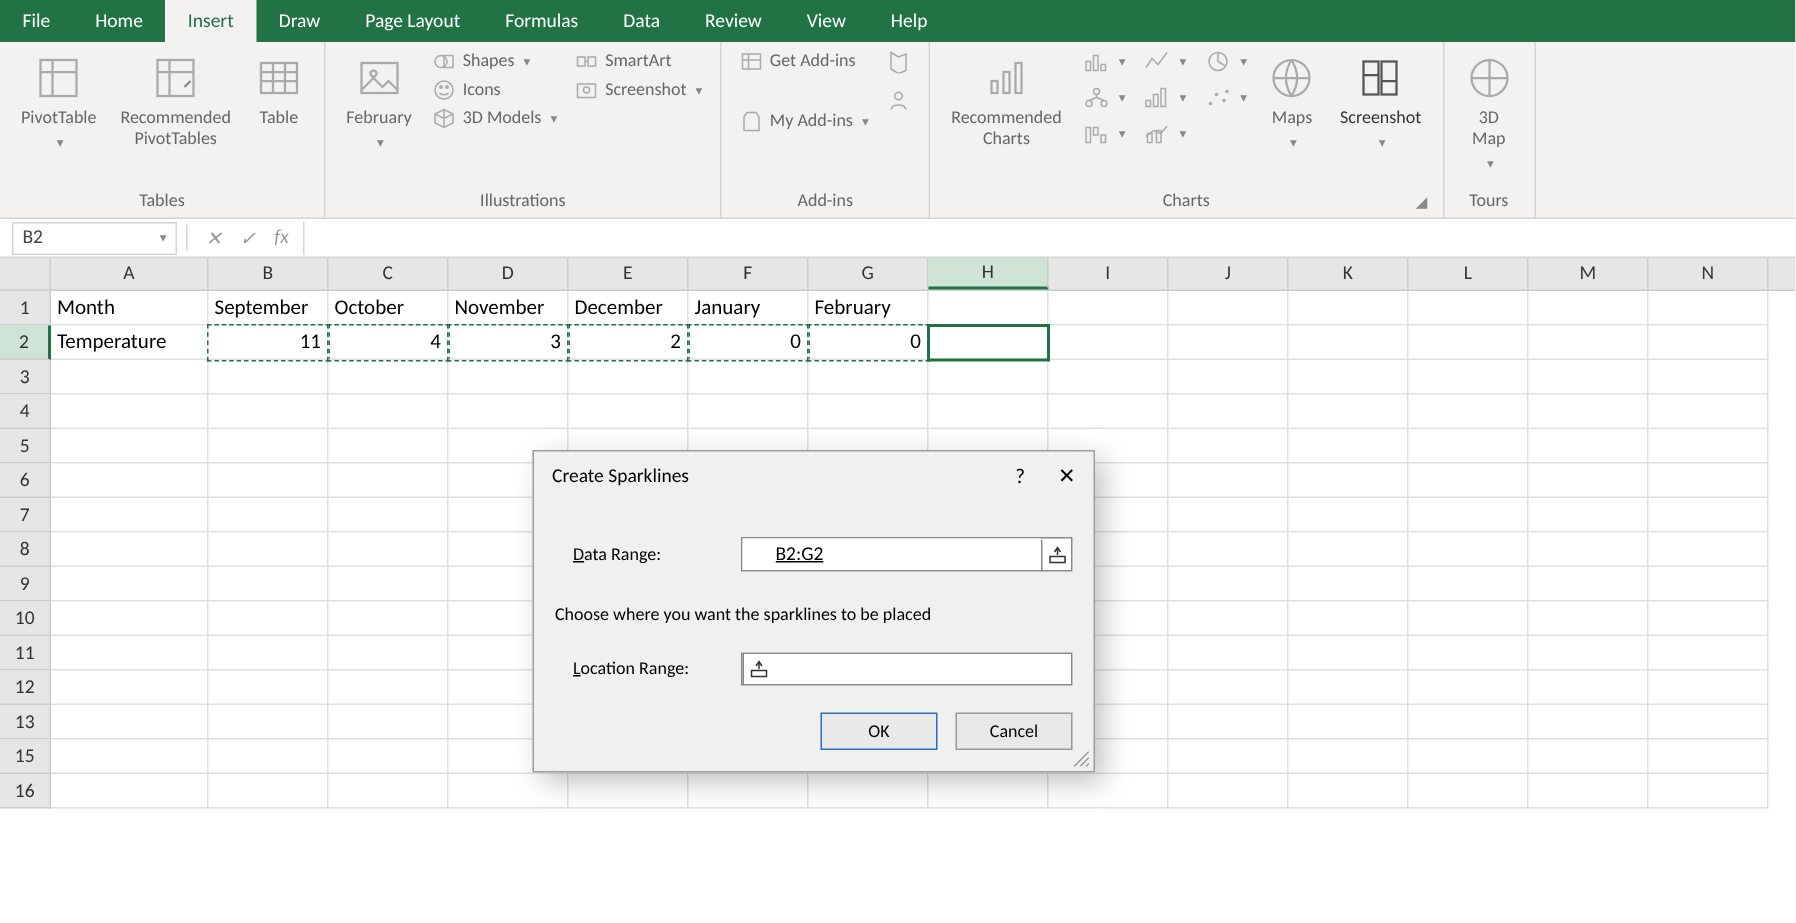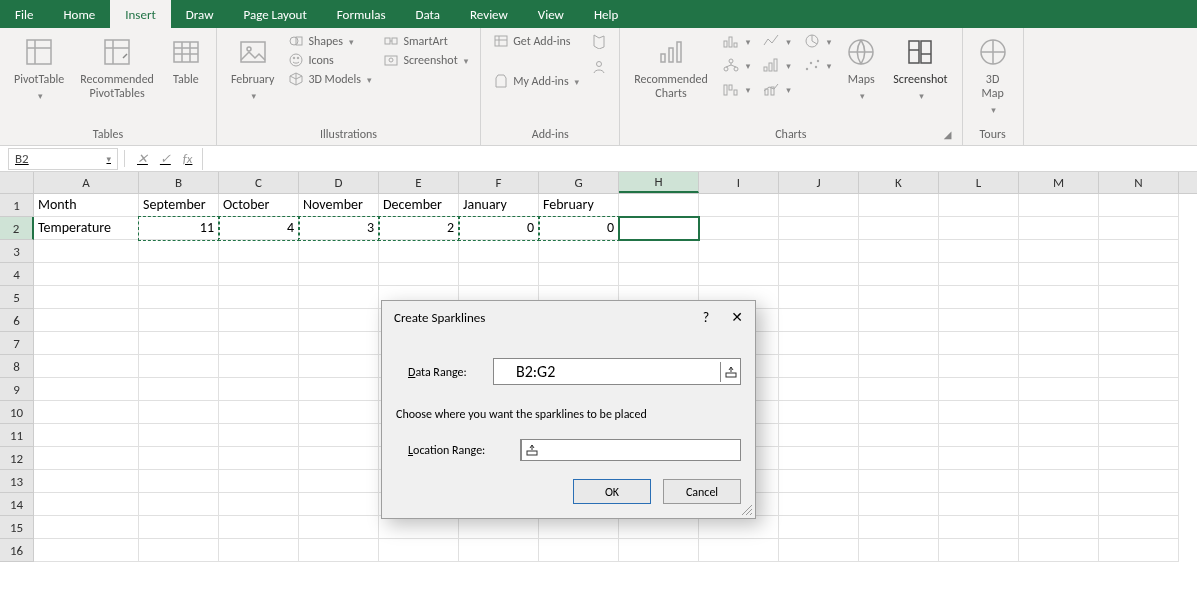--- a/index.html
+++ b/index.html
@@ -23,50 +23,50 @@
   .btn .ico { width:32px; height:32px; display:flex; align-items:center; justify-content:center; }
   .btn.sm .ico { width:16px; height:16px;}
   .stack { display:flex; flex-direction:column; gap:1px; }
   .dd { font-size:9px; color:#888; margin-left:2px;}
   .vbar { width:1px; background:#d4d4d4; align-self:stretch; margin:4px 2px;}
 
   
   .chart-row { display:flex; gap:8px; }
 
   
-  .fbar { display:flex; align-items:center; height:26px; border-bottom:1px solid #d4d4d4; background:#fff;text-decoration:underline; }
+  .fbar { display:flex; align-items:center; height:26px; border-bottom:1px solid #d4d4d4; background:#fff; }
   .namebox { width:110px; border:1px solid #d4d4d4; height:22px; margin:0 4px 0 8px; display:flex; align-items:center; padding:0 6px; color:#444; font-size:13px; justify-content:space-between;}
   .namebox .dd { color:#888; }
   .fx-btns { display:flex; gap:12px; padding:0 10px; color:#999; font-style:italic; }
   .fx-input { flex:1; height:22px; border:none; border-left:1px solid #d4d4d4; padding:0 8px; }
 
   
   .grid { position:relative; }
   .sel-all { position:absolute; left:0; top:0; width:34px; height:22px; background:#e6e6e6; border-right:1px solid #ccc; border-bottom:1px solid #ccc;}
   .col-headers { display:flex; margin-left:34px; height:22px; background:#e6e6e6; border-bottom:1px solid #ccc; position:relative;}
   .ch { border-right:1px solid #ccc; display:flex; align-items:center; justify-content:center; font-size:13px; color:#333; }
   .ch.sel { background:#cfe3d6; border-bottom:2px solid #217346; }
   .row { display:flex; height:23px; }
   .rh { width:34px; background:#e6e6e6; border-right:1px solid #ccc; border-bottom:1px solid #ccc; display:flex; align-items:center; justify-content:center; font-size:13px; color:#333; }
   .rh.sel { background:#cfe3d6; border-right:2px solid #217346; }
   .cell { border-right:1px solid #e0e0e0; border-bottom:1px solid #e0e0e0; padding:2px 4px; font-size:14px; overflow:hidden; white-space:nowrap; position:relative; color:#000; }
   .cell.r { text-align:right; }
   .cell.active { outline:2px solid #217346; outline-offset:-1px; z-index:3; }
   .marching { outline:1.5px dashed #217346; outline-offset:0px; z-index:2; }
 
   
-  .dialog { position:absolute; left:381px; top:300px; width:375px; background:#f0f0f0; border:1px solid #9e9e9e; box-shadow:6px 6px 18px rgba(0,0,0,.25); z-index:100; font-size:12px; }
+  .dialog { position:absolute; left:355px; top:300px; width:375px; background:#f0f0f0; border:1px solid #9e9e9e; box-shadow:6px 6px 18px rgba(0,0,0,.25); z-index:100; font-size:12px; }
   .dlg-title { display:flex; align-items:center; justify-content:space-between; padding:8px 12px; font-size:13px; }
   .dlg-title .controls { display:flex; gap:22px; font-size:14px;}
   .dlg-body { padding:6px 14px 14px; }
   .dlg-body .sect { margin:10px 0 6px;}
   .dlg-row { display:flex; align-items:center; margin:18px 0 4px 12px; gap:12px; }
   .dlg-row label { width:100px;}
   .dlg-row .inpwrap { flex:1; display:flex; align-items:center; background:#fff; border:1px solid #888;}
-  .dlg-row input { flex:1; border:none; padding:3px 22px; font-size:16px; }
+  .dlg-row input { flex:1; border:none; padding:3px 22px; font-size:13px;text-decoration:underline; }
   .range-picker { width:20px; height:20px; border-left:1px solid #888; display:flex; align-items:center; justify-content:center; }
   .dlg-btns { display:flex; justify-content:flex-end; gap:12px; padding:0 14px 14px;}
   .dlg-btns button { width:78px; height:25px; background:#e9e9e9; border:1px solid #999; font-size:12px;}
   .dlg-btns button.primary { border:1.5px solid #2a6fb5; }
   .resize-grip { position:absolute; right:3px; bottom:3px; width:10px; height:10px; }
 
   .colA{width:105px}.colB{width:80px}.colC{width:80px}.colD{width:80px}.colE{width:80px}.colF{width:80px}.colG{width:80px}.colH{width:80px}
   .colRest{width:80px}
 
   svg { display:block; }
@@ -617,37 +617,20 @@
         <div class="cell colG"></div>
         <div class="cell colH"></div>
         <div class="cell colRest"></div>
         <div class="cell colRest"></div>
         <div class="cell colRest"></div>
         <div class="cell colRest"></div>
         <div class="cell colRest"></div>
         <div class="cell colRest"></div>
       </div>
       <div class="row">
-        <div class="rh">14</div>
-        <div class="cell colA"></div>
-        <div class="cell colB"></div>
-        <div class="cell colC"></div>
-        <div class="cell colD"></div>
-        <div class="cell colE"></div>
-        <div class="cell colF"></div>
-        <div class="cell colG"></div>
-        <div class="cell colH"></div>
-        <div class="cell colRest"></div>
-        <div class="cell colRest"></div>
-        <div class="cell colRest"></div>
-        <div class="cell colRest"></div>
-        <div class="cell colRest"></div>
-        <div class="cell colRest"></div>
-      </div>
-      <div class="row">
         <div class="rh">15</div>
         <div class="cell colA"></div>
         <div class="cell colB"></div>
         <div class="cell colC"></div>
         <div class="cell colD"></div>
         <div class="cell colE"></div>
         <div class="cell colF"></div>
         <div class="cell colG"></div>
         <div class="cell colH"></div>
         <div class="cell colRest"></div>

